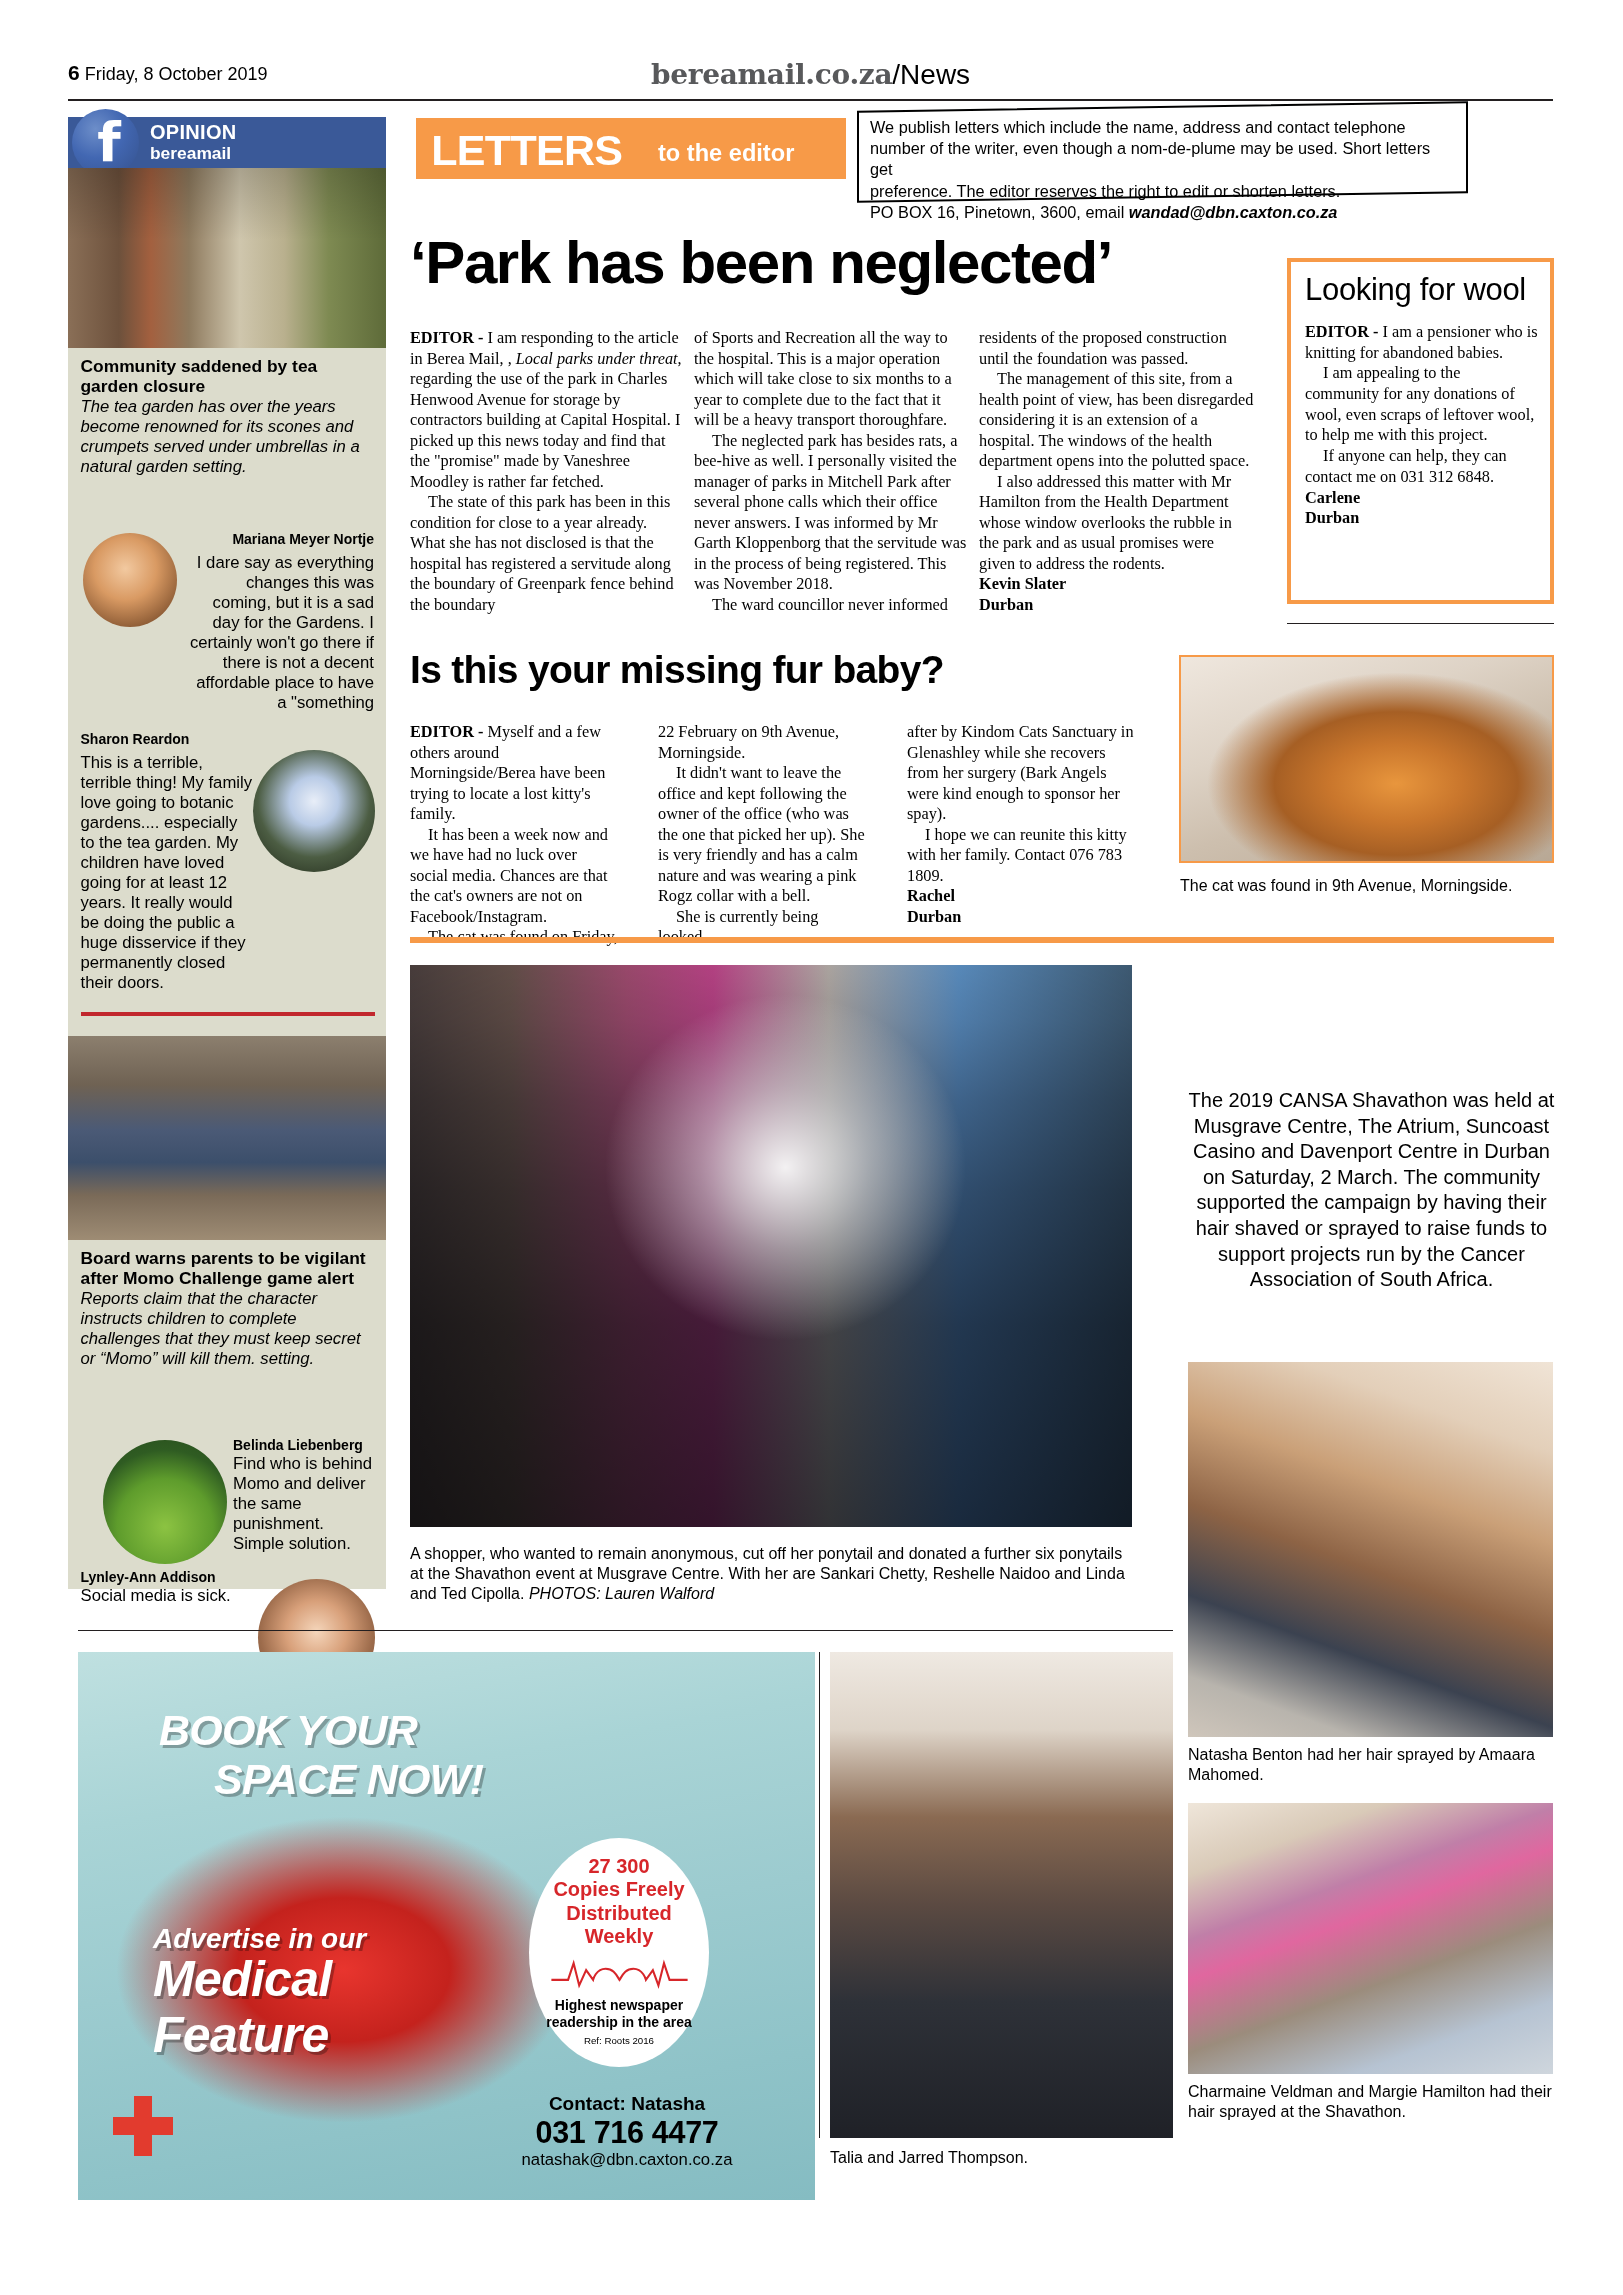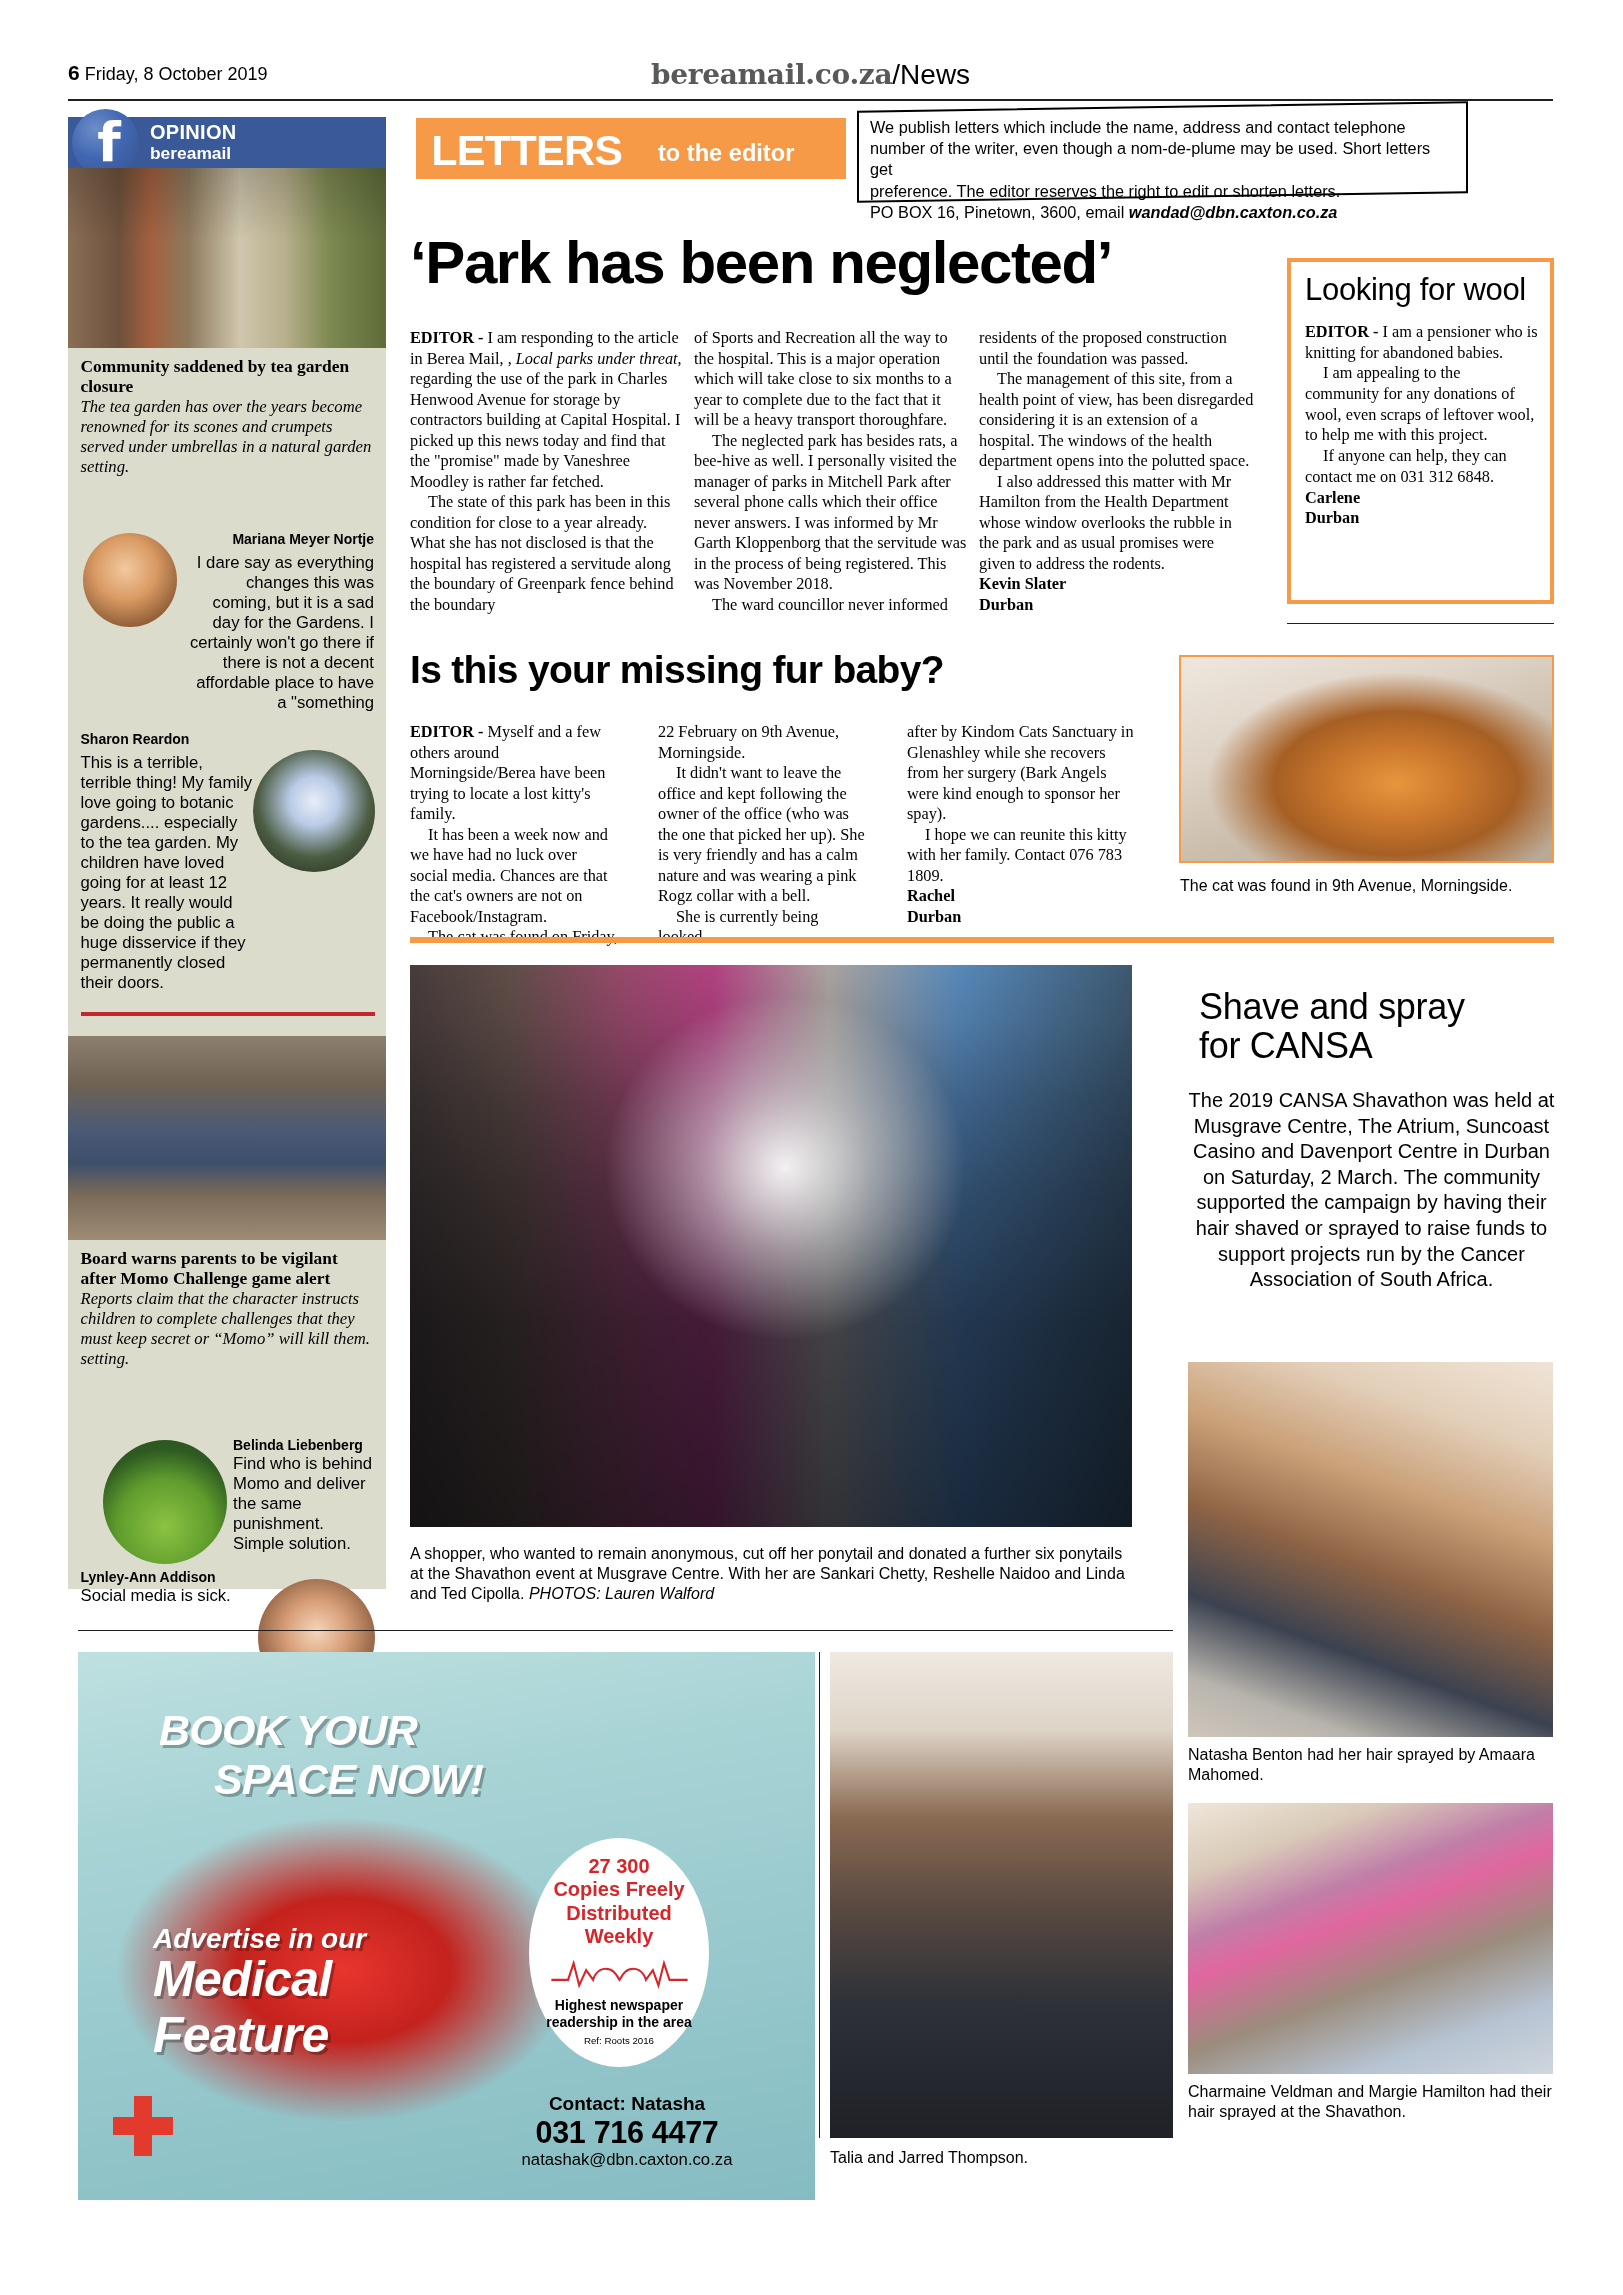--- a/index.html
+++ b/index.html
@@ -54,21 +54,21 @@
   }
   .fb-title {
     position: absolute; left: 82px; top: 4.2px; color: #fff;
     font-weight: bold; font-size: 20px; letter-spacing: 0.3px; line-height: 1.12;
   }
   .fb-title .sub { font-size: 17.4px; font-weight: bold; letter-spacing: 0; }
 
   .rail-photo {
     position: absolute; left: 0; width: 318px; overflow: hidden;
   }
-  .rail-body { position: absolute; left: 12.5px; width: 294px; font-family: Liberation Serif, serif; }
+  .rail-body { position: absolute; left: 12.5px; width: 294px; }
   .rail-head {
     font-weight: bold; font-size: 17.4px; line-height: 1.16; margin-bottom: 0.7px;
   }
   .rail-standfirst {
     font-style: italic; font-size: 16.7px; line-height: 1.2;
   }
   .rail-name { font-weight: bold; font-size: 14px; line-height: 1.18; }
   .rail-quote { font-size: 16.7px; line-height: 1.2; }
   .rail-divider {
     position: absolute; left: 12.5px; width: 294px; height: 3.5px; background: #c1272d;
@@ -406,24 +406,20 @@
   <div class="catphoto"></div>
   <div class="caption" style="left:1180px; top:876px; width:368px;">The cat was found in 9th Avenue, Morningside.</div>
 
   <div class="hrule-orange" style="left:410px; top:937px; width:1144px;"></div>
 
   <div class="bigphoto"></div>
   <div class="caption" style="left:410px; top:1544px; width:722px;">
     <span>A shopper, who wanted to remain anonymous, cut off her ponytail and donated a further six ponytails at the Shavathon event at Musgrave Centre. With her are Sankari Chetty, Reshelle Naidoo and Linda and Ted Cipolla. </span><i>PHOTOS: Lauren Walford</i>
   </div>
 
-  <div class="cansa-head">
-    <div>Shave and spray</div>
-    <div>for CANSA</div>
-  </div>
   <div class="cansa-body">The 2019 CANSA Shavathon was held at Musgrave Centre, The Atrium, Suncoast Casino and Davenport Centre in Durban on Saturday, 2 March. The community supported the campaign by having their hair shaved or sprayed to raise funds to support projects run by the Cancer Association of South Africa.</div>
 
   <div class="cansa-ph1"></div>
   <div class="caption" style="left:1188px; top:1745px; width:365px;">Natasha Benton had her hair sprayed by Amaara Mahomed.</div>
 
   <div class="cansa-ph2"></div>
   <div class="caption" style="left:1188px; top:2082px; width:365px;">Charmaine Veldman and Margie Hamilton had their hair sprayed at the Shavathon.</div>
 
   <div class="talia-ph"></div>
   <div class="caption" style="left:830px; top:2148px; width:343px;">Talia and Jarred Thompson.</div>

